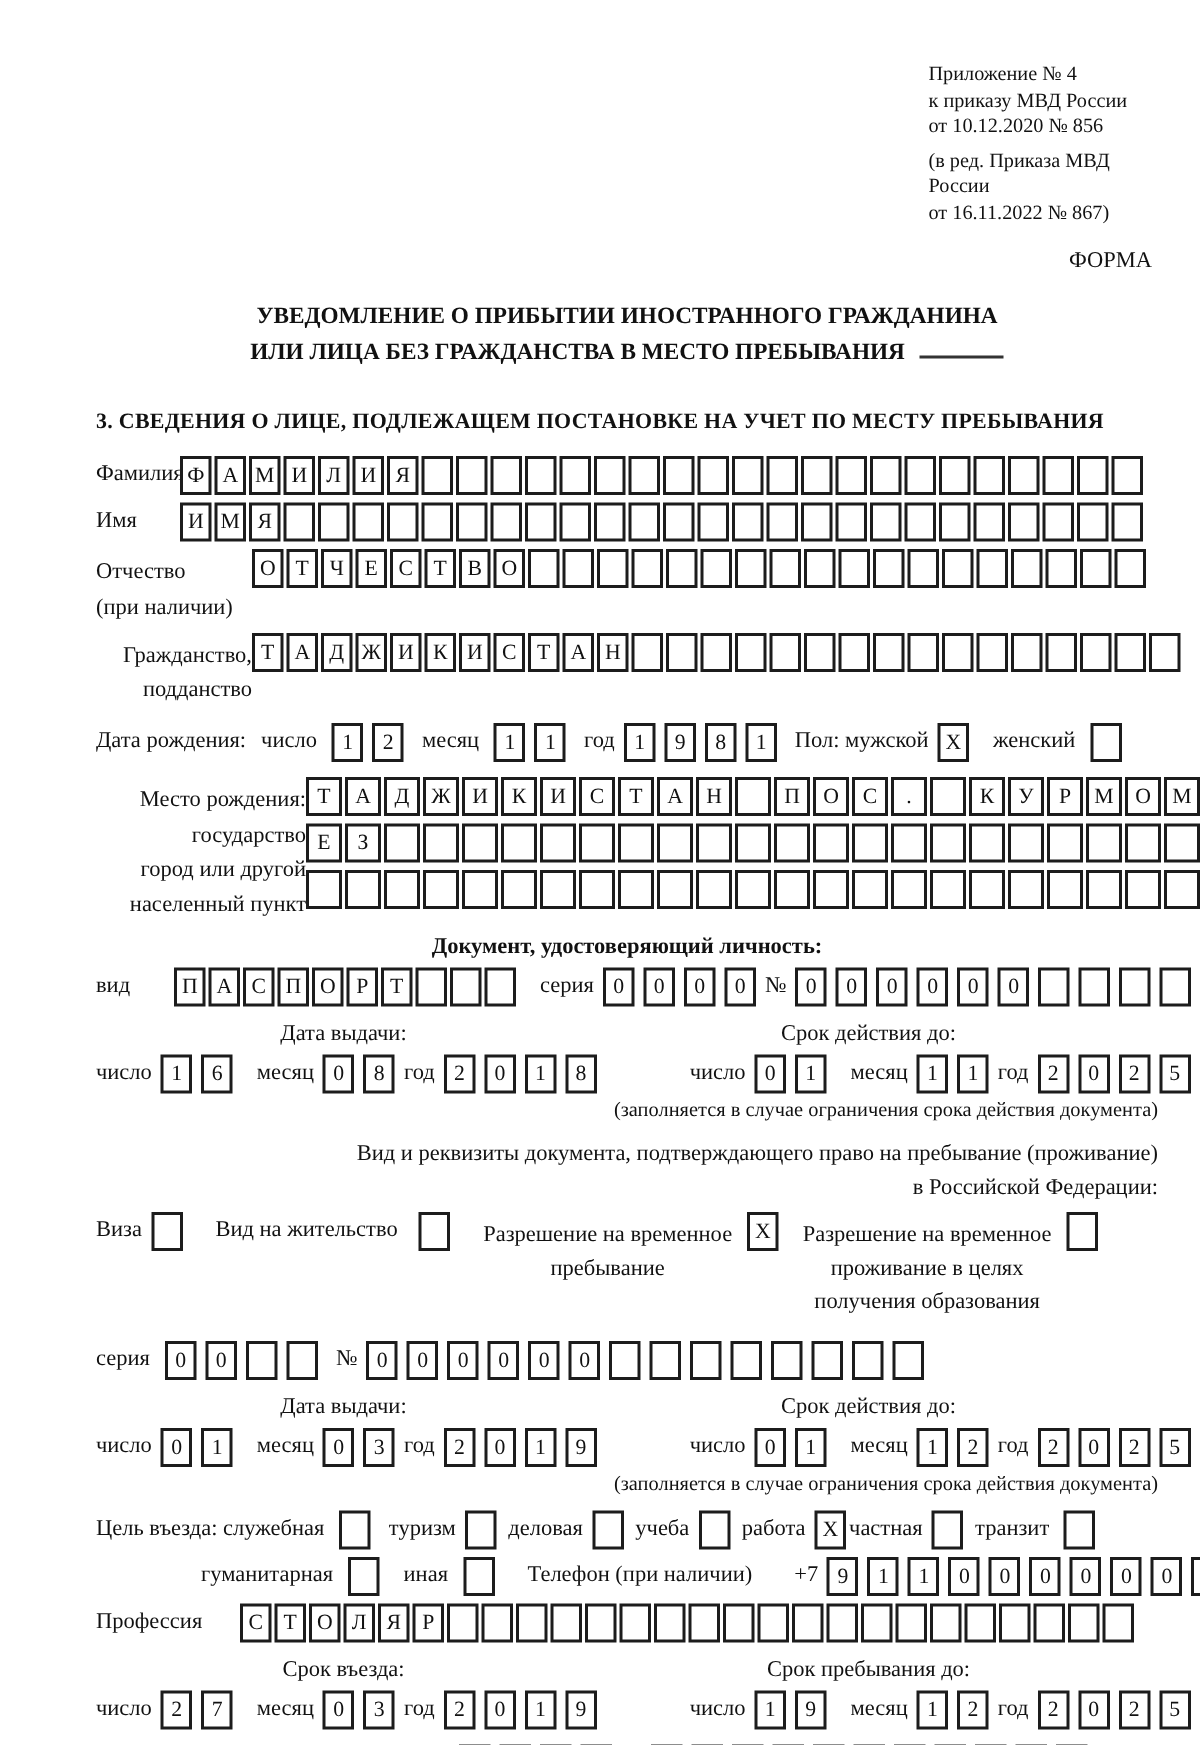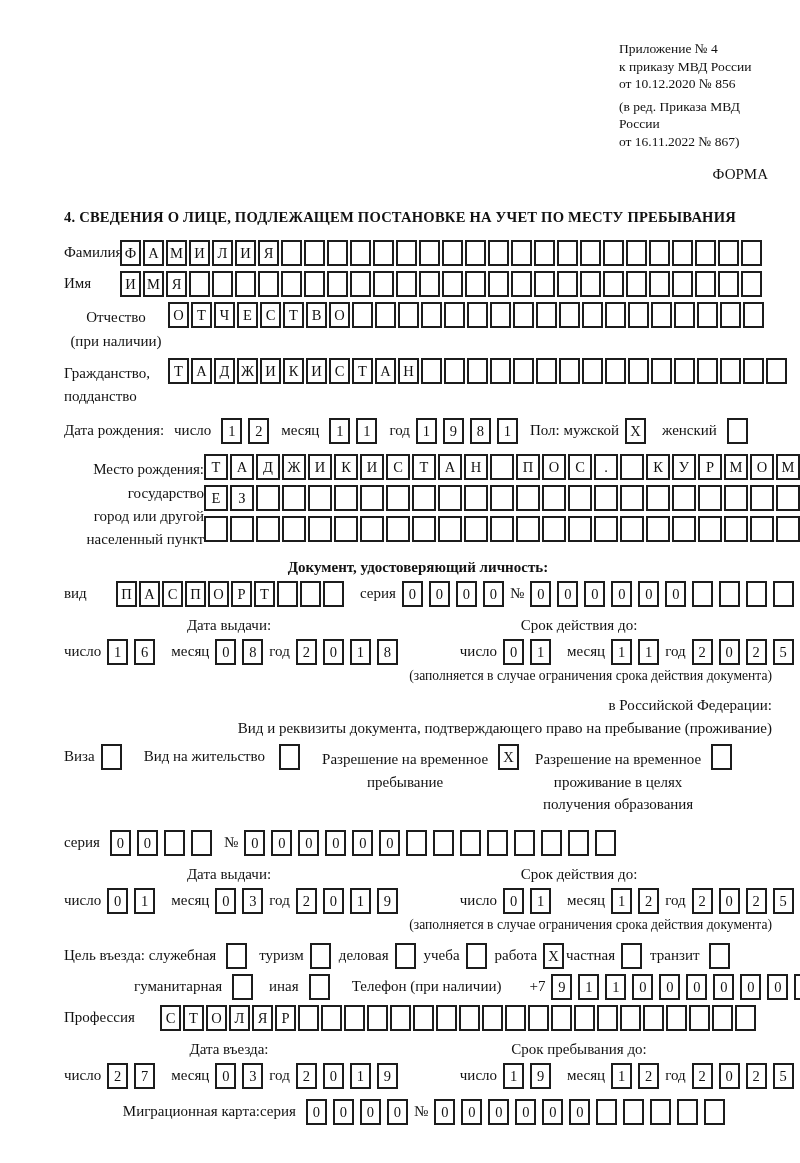--- a/index.html
+++ b/index.html
@@ -27,22 +27,22 @@
     box-sizing:border-box;flex:none;
     width:21px;height:26px;margin-right:2px;
     border:2px solid #1c1c1c;background:#fff;
     display:flex;align-items:center;justify-content:center;
     font-size:14.5px;line-height:1;
   }
   .wide .cell{width:24px;margin-right:2px;}
   .spaced .cell{margin-right:6px;}
   .w-surname{width:56px;}
   .w-name{width:56px;}
-  .w-patr{width:104px;text-align:center;}
-  .w-cit{width:104px;}
+  .w-patr{width:104px;}
+  .w-cit{width:104px;text-align:right;}
   .w-kind{width:52px;}
   .inline-lbl{flex:none;padding-top:4px;}
   .mr6{margin-right:6px;} .mr10{margin-right:10px;} .mr14{margin-right:14px;}
   .ml6{margin-left:6px;} .ml10{margin-left:10px;} .ml14{margin-left:14px;} .ml20{margin-left:20px;}
   .two-col-head{display:flex;margin-top:10px;align-items:flex-end;}
   .two-col-head .c1{width:330px;text-align:center;}
   .two-col-head .c2{width:370px;text-align:center;}
   .note-right{font-size:13.6px;text-align:right;padding-right:0;margin-top:3px;}
   .plain{margin-top:10px;line-height:1.5;}
   .opt-multiline{text-align:center;line-height:1.5;padding-top:4px;}
@@ -61,22 +61,28 @@
     <div>Приложение № 4</div>
     <div>к приказу МВД России</div>
     <div>от 10.12.2020 № 856</div>
     <div class="gap"></div>
     <div>(в ред. Приказа МВД России</div>
     <div>от 16.11.2022 № 867)</div>
   </div>
 
   <div class="forma">ФОРМА</div>
 
-
-  <div class="sec-head">4. СВЕДЕНИЯ О ЛИЦЕ, ПОДЛЕЖАЩЕМ ПОСТАНОВКЕ НА УЧЕТ ПО МЕСТУ ПРЕБЫВАНИЯ</div>
+  <div class="title">
+    <div>УВЕДОМЛЕНИЕ О ПРИБЫТИИ ИНОСТРАННОГО ГРАЖДАНИНА</div>
+    <div>
+      <span>ИЛИ ЛИЦА БЕЗ ГРАЖДАНСТВА В МЕСТО ПРЕБЫВАНИЯ</span><span class="uline"></span>
+    </div>
+  </div>
+
+  <div class="sec-head">3. СВЕДЕНИЯ О ЛИЦЕ, ПОДЛЕЖАЩЕМ ПОСТАНОВКЕ НА УЧЕТ ПО МЕСТУ ПРЕБЫВАНИЯ</div>
 
   <div class="row mt14">
     <div class="lbl w-surname">Фамилия</div>
     <div class="cells">
         <div class="cell">Ф</div>
         <div class="cell">А</div>
         <div class="cell">М</div>
         <div class="cell">И</div>
         <div class="cell">Л</div>
         <div class="cell">И</div>
@@ -401,22 +407,22 @@
         <div class="cell">2</div>
         <div class="cell">0</div>
         <div class="cell">2</div>
         <div class="cell">5</div>
       </div>
   </div>
 
   <div class="note-right">(заполняется в случае ограничения срока действия документа)</div>
 
   <div class="plain mt10">
+    <div>Вид и реквизиты документа, подтверждающего право на пребывание (проживание)</div>
     <div>в Российской Федерации:</div>
-    <div>Вид и реквизиты документа, подтверждающего право на пребывание (проживание)</div>
   </div>
 
   <div class="row">
     <div class="inline-lbl mr6">Виза</div>
     <div class="cells chk">
         <div class="cell"></div>
       </div>
     <div class="inline-lbl ml20 mr14">Вид на жительство</div>
     <div class="cells chk">
         <div class="cell"></div>
@@ -591,21 +597,21 @@
         <div class="cell"></div>
         <div class="cell"></div>
         <div class="cell"></div>
         <div class="cell"></div>
         <div class="cell"></div>
         <div class="cell"></div>
       </div>
   </div>
 
   <div class="two-col-head">
-    <div class="c1">Дата въезда:</div>
+    <div class="c1">Срок въезда:</div>
     <div class="c2">Срок пребывания до:</div>
   </div>
 
   <div class="row">
     <div class="inline-lbl mr6">число</div>
     <div class="cells spaced">
         <div class="cell">2</div>
         <div class="cell">7</div>
       </div>
     <div class="inline-lbl mr6 ml10">месяц</div>

